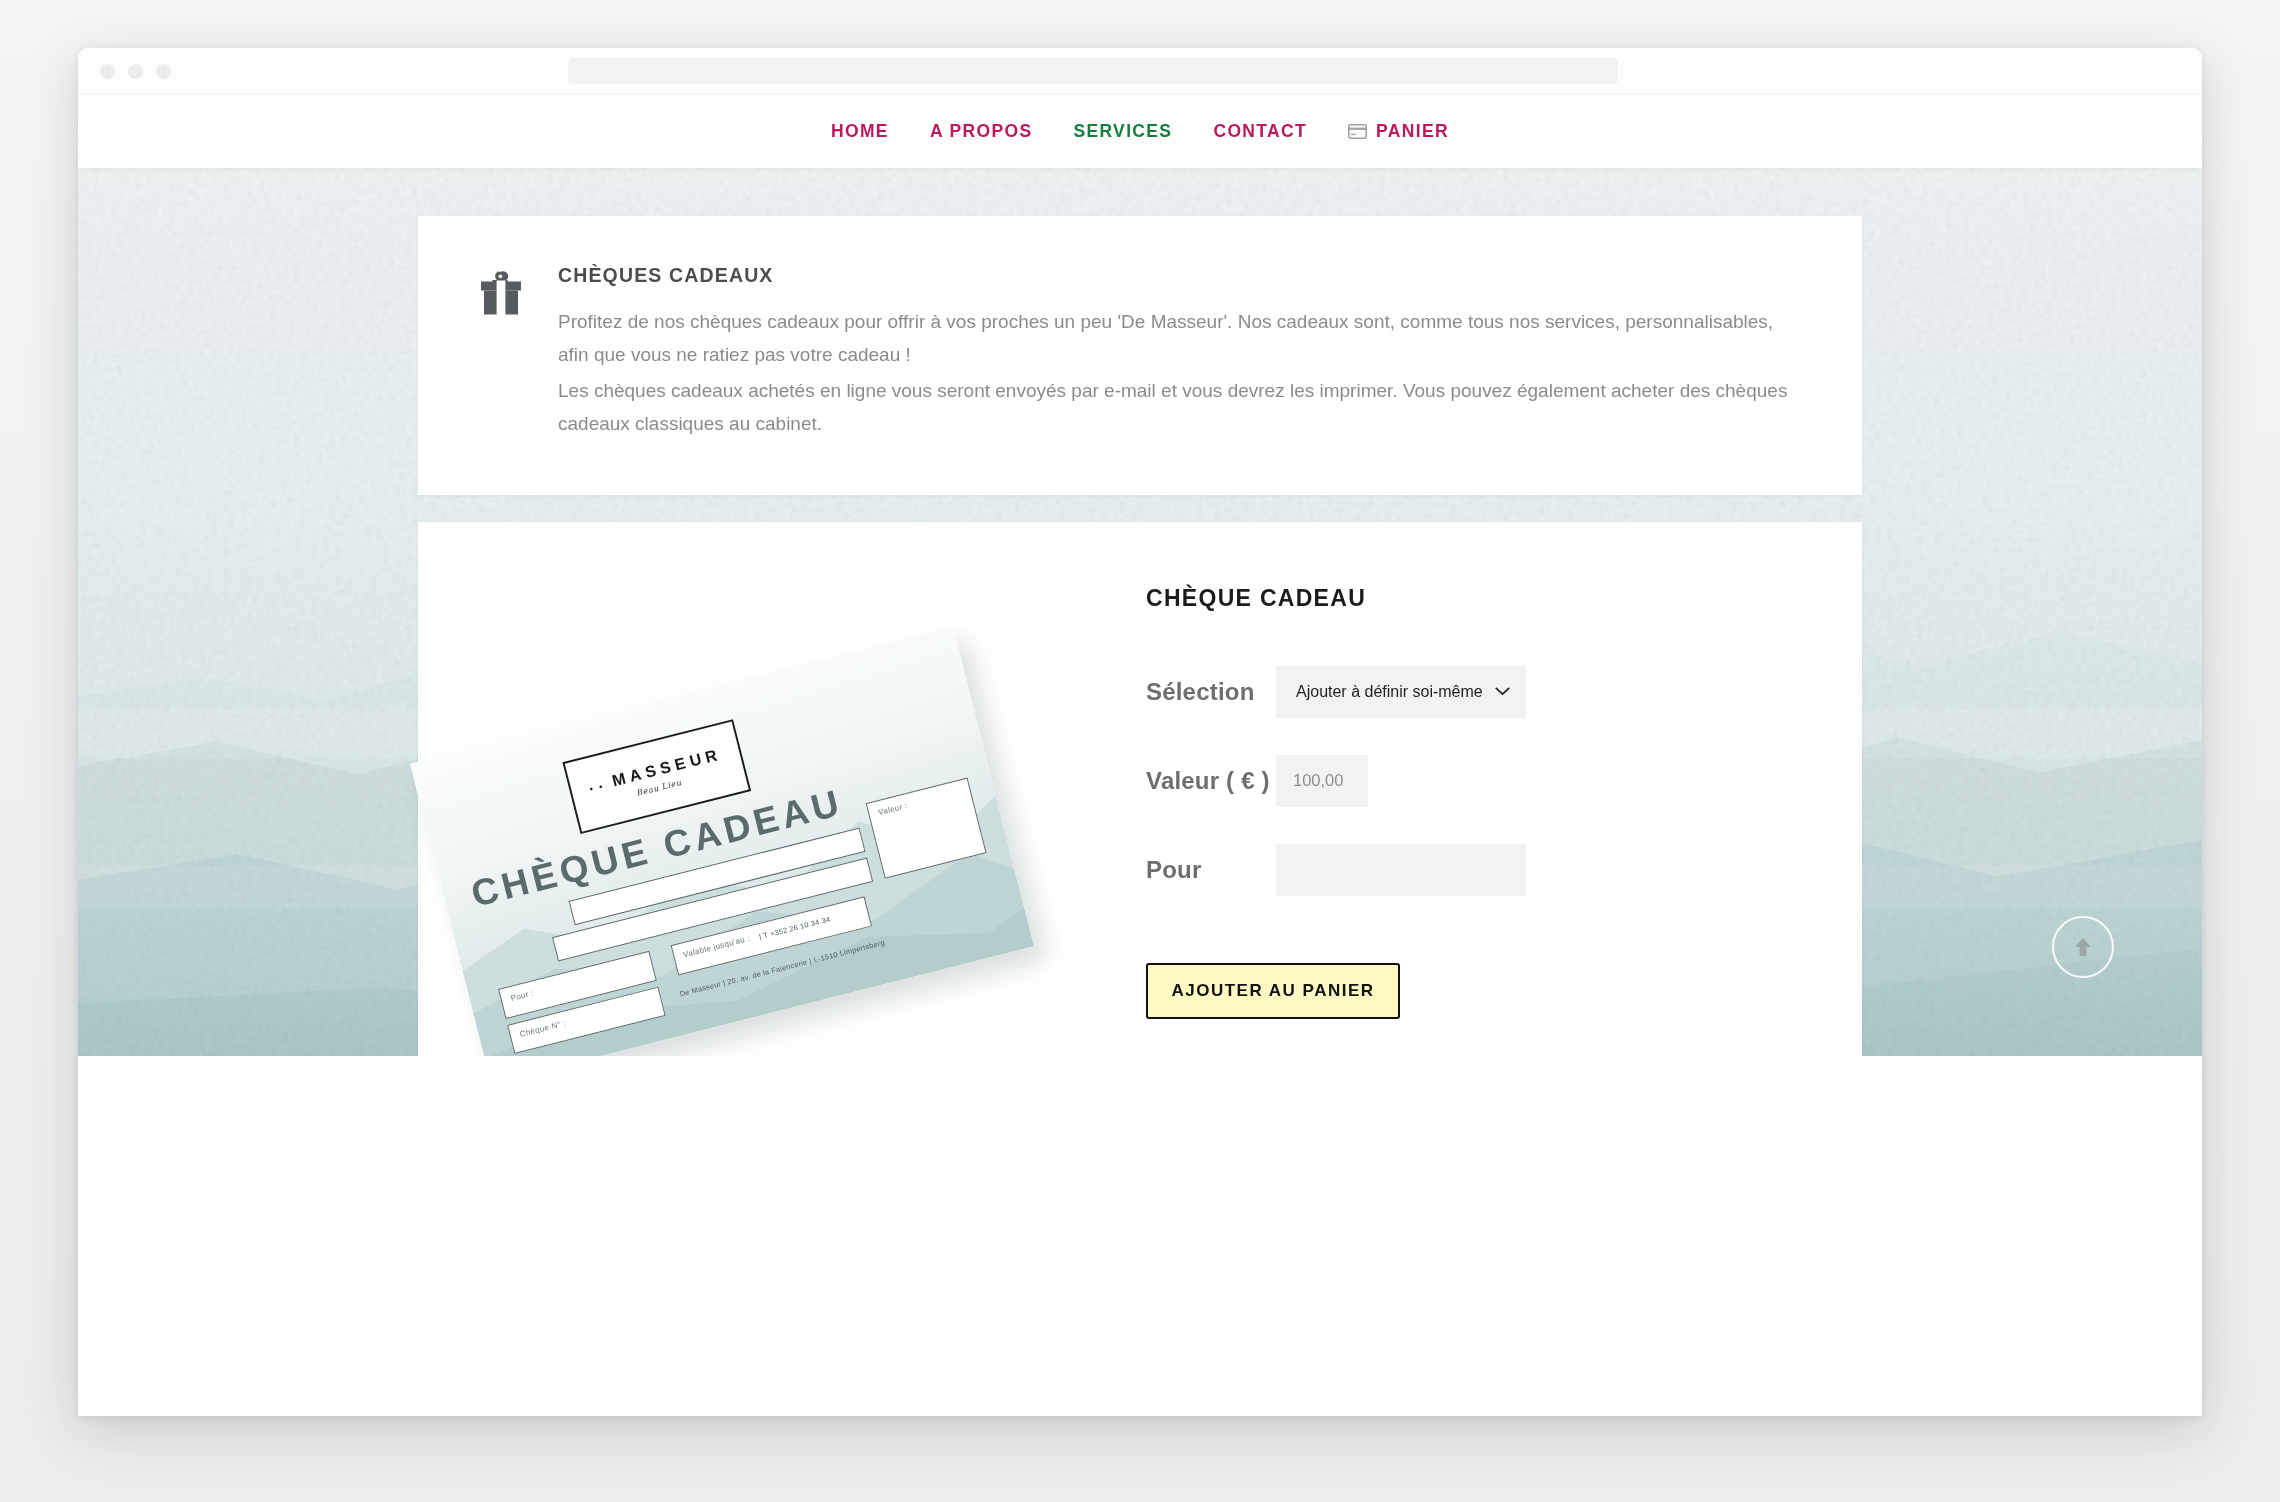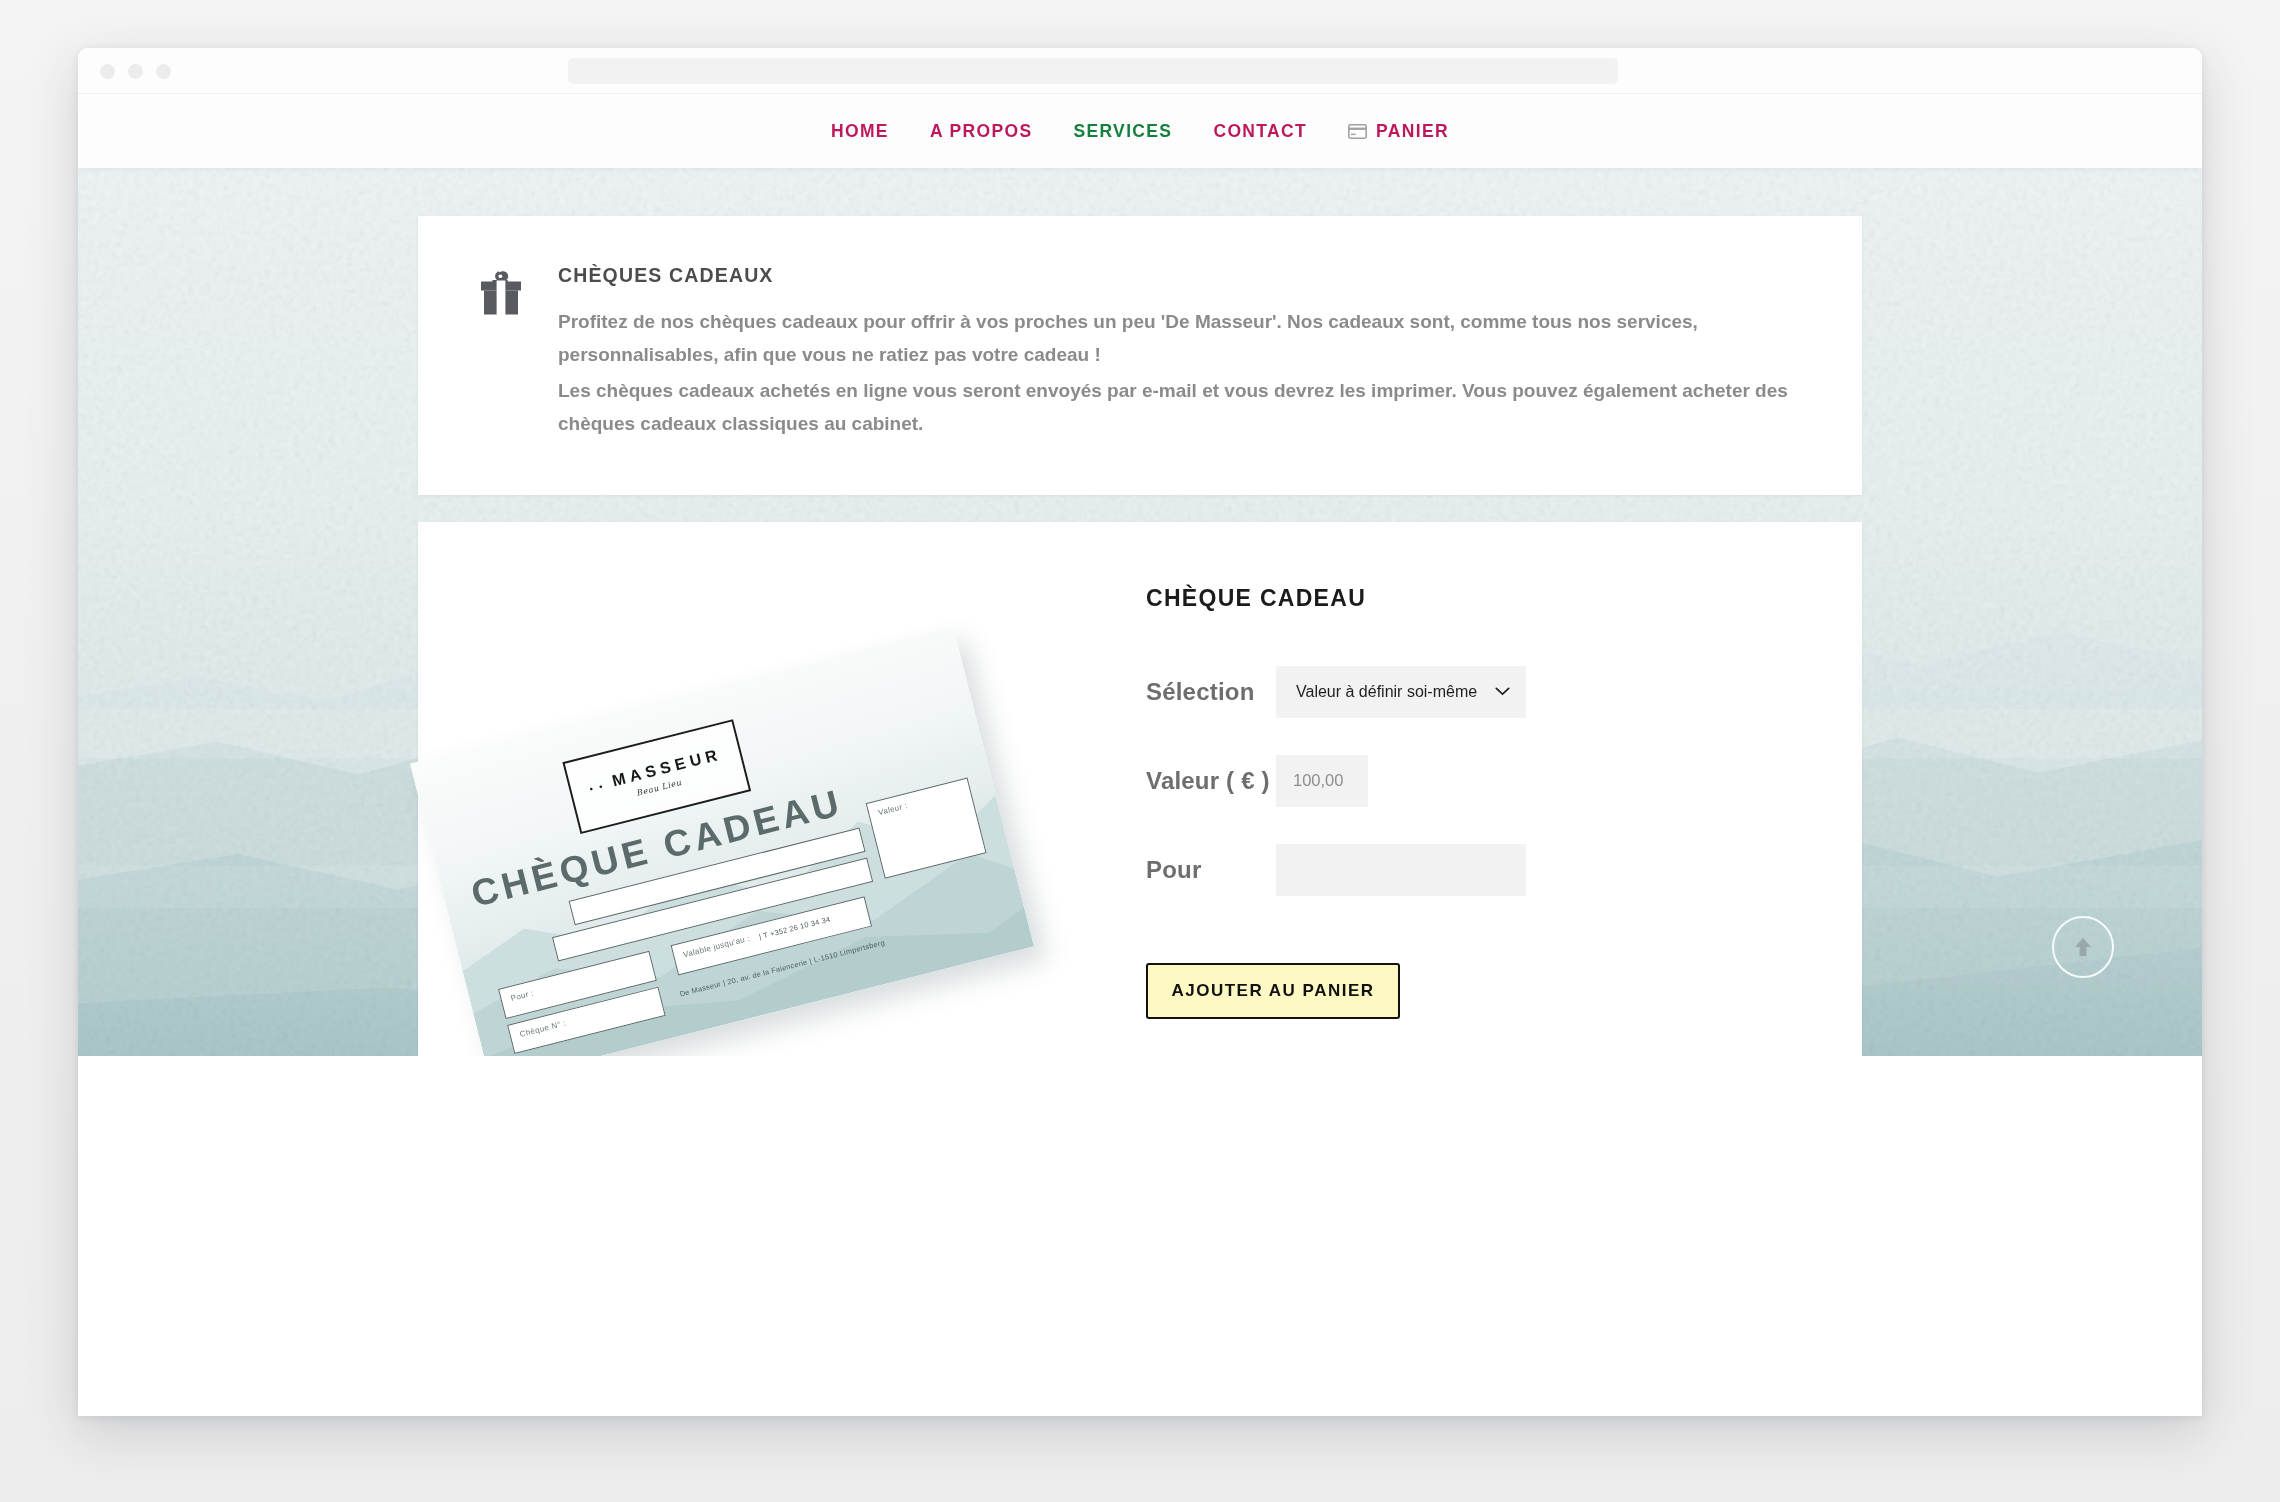--- a/index.html
+++ b/index.html
@@ -122,21 +122,21 @@
     font-weight: 700;
     letter-spacing: 1.15px;
     color: #4c4c4c;
     text-transform: uppercase;
     margin-bottom: 19px;
   }
   .intro-para {
     font-size: 19px;
     line-height: 1.72;
     color: #8b8b8b;
-    font-weight: 700;
+    font-weight: 400;
   }
   .intro-para + .intro-para { margin-top: 4px; }
 
   
   #product-panel { margin-top: 27px; height: 789px; position: relative; }
   #product-inner { display: flex; height: 100%; }
   .product-left { flex: 0 0 728px; position: relative; }
   .product-right { flex: 1 1 auto; padding: 63px 0 0 0; }
 
   
@@ -485,21 +485,21 @@
               </div>
             </div>
 
             <div class="product-right">
               <h2 id="product-title">CHÈQUE CADEAU</h2>
 
               <div class="form-row">
                 <span class="form-label">Sélection</span>
                 <div class="field-shell">
                   <div class="select-box">
-                    <span class="select-text">Valeur à définir soi-même</span>
+                    <span class="select-text">Ajouter à définir soi-même</span>
                     <svg width="15" height="9" viewBox="0 0 15 9">
                       <path d="M1.3 1.4 L7.5 7.2 L13.7 1.4" fill="none" stroke="#1f1f1f" stroke-width="1.7" stroke-linecap="round"></path>
                     </svg>
                   </div>
                 </div>
               </div>
 
               <div class="form-row">
                 <span class="form-label">Valeur ( € )</span>
                 <div class="field-shell">

